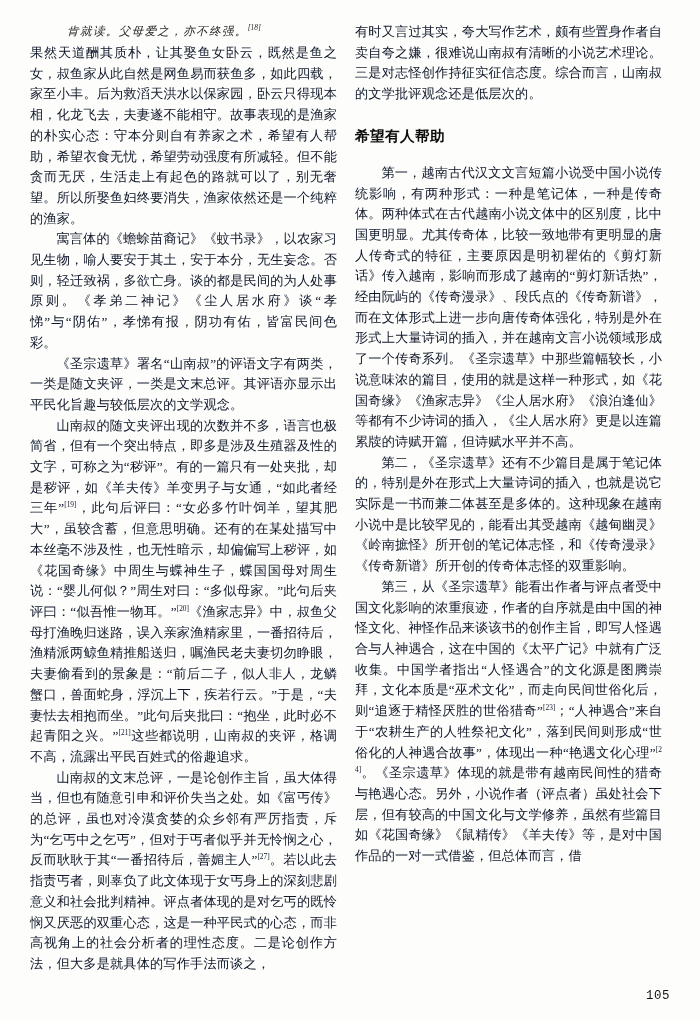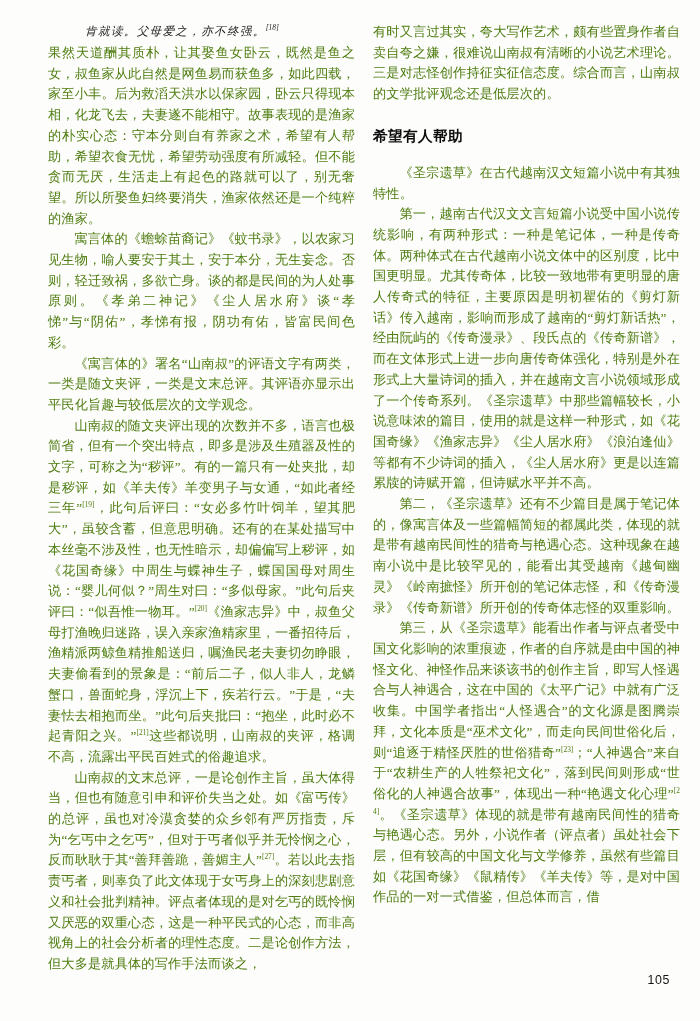--- a/index.html
+++ b/index.html
@@ -25,39 +25,38 @@
   }
 
   .page-body {
     position: absolute;
     top: 22px;
     left: 30px;
     width: 640px;
     height: 940px;
     display: flex;
     gap: 18px;
-    margin-left: 18px;
   }
 
   .column {
     width: 307px;
     display: block;
   }
 
   
   p.para {
     margin: 0;
     font-size: 13.2px;
     line-height: 20.7px;
     text-align: justify;
     text-justify: inter-character;
     text-indent: 2em;
     letter-spacing: 0.15px;
     word-break: break-all;
-    color: #4d7c0f;
+    color: #0f172a;
   }
 
   p.para.noindent {
     text-indent: 0;
   }
 
   
   p.quote-line {
     margin: 0 0 2px 0;
     font-size: 11.6px;
@@ -89,62 +88,61 @@
   sup.fn {
     font-size: 7.4px;
     vertical-align: super;
     line-height: 0;
     letter-spacing: 0;
   }
 
   .page-number {
     position: absolute;
     right: 30px;
-    bottom: 34px;
+    bottom: 18px;
     font-size: 12.4px;
     letter-spacing: 0.6px;
     color: #141414;
-    font-family: Liberation Sans, sans-serif;
+    font-family: Liberation Mono, monospace;
   }
 </style>
 </head>
 <body>
 
 <div class="page">
   <div class="page-body">
 
     <div class="column">
 
       <p class="quote-line"><span>肯就读。父母爱之，亦不终强。</span><sup class="fn">[18]</sup></p>
 
       <p class="para noindent">果然天道酬其质朴，让其娶鱼女卧云，既然是鱼之女，叔鱼家从此自然是网鱼易而获鱼多，如此四载，家至小丰。后为救滔天洪水以保家园，卧云只得现本相，化龙飞去，夫妻遂不能相守。故事表现的是渔家的朴实心态：守本分则自有养家之术，希望有人帮助，希望衣食无忧，希望劳动强度有所减轻。但不能贪而无厌，生活走上有起色的路就可以了，别无奢望。所以所娶鱼妇终要消失，渔家依然还是一个纯粹的渔家。</p>
 
       <p class="para">寓言体的《蟾蜍苗裔记》《蚊书录》，以农家习见生物，喻人要安于其土，安于本分，无生妄念。否则，轻迁致祸，多欲亡身。谈的都是民间的为人处事原则。《孝弟二神记》《尘人居水府》谈“孝悌”与“阴佑”，孝悌有报，阴功有佑，皆富民间色彩。</p>
 
-      <p class="para">《寓言体的》署名“山南叔”的评语文字有两类，一类是随文夹评，一类是文末总评。其评语亦显示出平民化旨趣与较低层次的文学观念。</p>
+      <p class="para">《圣宗遗草》署名“山南叔”的评语文字有两类，一类是随文夹评，一类是文末总评。其评语亦显示出平民化旨趣与较低层次的文学观念。</p>
 
       <p class="para"><span>山南叔的随文夹评出现的次数并不多，语言也极简省，但有一个突出特点，即多是涉及生殖器及性的文字，可称之为“秽评”。有的一篇只有一处夹批，却是秽评，如《羊夫传》羊变男子与女通，“如此者经三年”</span><sup class="fn">[19]</sup><span>，此句后评曰：“女必多竹叶饲羊，望其肥大”，虽较含蓄，但意思明确。还有的在某处描写中本丝毫不涉及性，也无性暗示，却偏偏写上秽评，如《花国奇缘》中周生与蝶神生子，蝶国国母对周生说：“婴儿何似？”周生对曰：“多似母家。”此句后夹评曰：“似吾惟一物耳。”</span><sup class="fn">[20]</sup><span>《渔家志异》中，叔鱼父母打渔晚归迷路，误入亲家渔精家里，一番招待后，渔精派两鲸鱼精推船送归，嘱渔民老夫妻切勿睁眼，夫妻偷看到的景象是：“前后二子，似人非人，龙鳞蟹口，兽面蛇身，浮沉上下，疾若行云。”于是，“夫妻怯去相抱而坐。”此句后夹批曰：“抱坐，此时必不起青阳之兴。”</span><sup class="fn">[21]</sup><span>这些都说明，山南叔的夹评，格调不高，流露出平民百姓式的俗趣追求。</span></p>
 
-      <p class="para"><span>山南叔的文末总评，一是论创作主旨，虽大体得当，但也有随意引申和评价失当之处。如《富丐传》的总评，虽也对冷漠贪婪的众乡邻有严厉指责，斥为“乞丐中之乞丐”，但对于丐者似乎并无怜悯之心，反而耿耿于其“善拜善跪，善媚主人”</span><sup class="fn">[27]</sup><span>。若以此去指责丐者，则辜负了此文体现于女丐身上的深刻悲剧意义和社会批判精神。评点者体现的是对乞丐的既怜悯又厌恶的双重心态，这是一种平民式的心态，而非高视角上的社会分析者的理性态度。二是论创作方法，但大多是就具体的写作手法而谈之，</span></p>
+      <p class="para"><span>山南叔的文末总评，一是论创作主旨，虽大体得当，但也有随意引申和评价失当之处。如《富丐传》的总评，虽也对冷漠贪婪的众乡邻有严厉指责，斥为“乞丐中之乞丐”，但对于丐者似乎并无怜悯之心，反而耿耿于其“一番招待后，善媚主人”</span><sup class="fn">[27]</sup><span>。若以此去指责丐者，则辜负了此文体现于女丐身上的深刻悲剧意义和社会批判精神。评点者体现的是对乞丐的既怜悯又厌恶的双重心态，这是一种平民式的心态，而非高视角上的社会分析者的理性态度。二是论创作方法，但大多是就具体的写作手法而谈之，</span></p>
 
     </div>
 
     <div class="column">
 
       <p class="para noindent">有时又言过其实，夸大写作艺术，颇有些置身作者自卖自夸之嫌，很难说山南叔有清晰的小说艺术理论。三是对志怪创作持征实征信态度。综合而言，山南叔的文学批评观念还是低层次的。</p>
 
       <div class="heading-block">
         <h2 class="section-heading" style="text-indent:0;">希望有人帮助</h2>
       </div>
 
-      <p class="para">《圣宗遗草》在古代越南汉文短篇小说中有其独特性。</p>
 
       <p class="para">第一，越南古代汉文文言短篇小说受中国小说传统影响，有两种形式：一种是笔记体，一种是传奇体。两种体式在古代越南小说文体中的区别度，比中国更明显。尤其传奇体，比较一致地带有更明显的唐人传奇式的特征，主要原因是明初瞿佑的《剪灯新话》传入越南，影响而形成了越南的“剪灯新话热”，经由阮屿的《传奇漫录》、段氏点的《传奇新谱》，而在文体形式上进一步向唐传奇体强化，特别是外在形式上大量诗词的插入，并在越南文言小说领域形成了一个传奇系列。《圣宗遗草》中那些篇幅较长，小说意味浓的篇目，使用的就是这样一种形式，如《花国奇缘》《渔家志异》《尘人居水府》《浪泊逢仙》等都有不少诗词的插入，《尘人居水府》更是以连篇累牍的诗赋开篇，但诗赋水平并不高。</p>
 
-      <p class="para">第二，《圣宗遗草》还有不少篇目是属于笔记体的，像寓言体及一些篇幅简短的都属此类，体现的就是带有越南民间性的猎奇与艳遇心态。这种现象在越南小说中是比较罕见的，能看出其受越南《越甸幽灵》《岭南摭怪》所开创的笔记体志怪，和《传奇漫录》《传奇新谱》所开创的传奇体志怪的双重影响。</p>
+      <p class="para">第二，《圣宗遗草》还有不少篇目是属于笔记体的，特别是外在形式上大量诗词的插入，也就是说它实际是一书而兼二体甚至是多体的。这种现象在越南小说中是比较罕见的，能看出其受越南《越甸幽灵》《岭南摭怪》所开创的笔记体志怪，和《传奇漫录》《传奇新谱》所开创的传奇体志怪的双重影响。</p>
 
       <p class="para"><span>第三，从《圣宗遗草》能看出作者与评点者受中国文化影响的浓重痕迹，作者的自序就是由中国的神怪文化、神怪作品来谈该书的创作主旨，即写人怪遇合与人神遇合，这在中国的《太平广记》中就有广泛收集。中国学者指出“人怪遇合”的文化源是图腾崇拜，文化本质是“巫术文化”，而走向民间世俗化后，则“追逐于精怪厌胜的世俗猎奇”</span><sup class="fn">[23]</sup><span>；“人神遇合”来自于“农耕生产的人牲祭祀文化”，落到民间则形成“世俗化的人神遇合故事”，体现出一种“艳遇文化心理”</span><sup class="fn">[24]</sup><span>。《圣宗遗草》体现的就是带有越南民间性的猎奇与艳遇心态。另外，小说作者（评点者）虽处社会下层，但有较高的中国文化与文学修养，虽然有些篇目如《花国奇缘》《鼠精传》《羊夫传》等，是对中国作品的一对一式借鉴，但总体而言，借</span></p>
 
     </div>
   </div>
 
   <div class="page-number">105</div>
 </div>
 
 </body></html>

